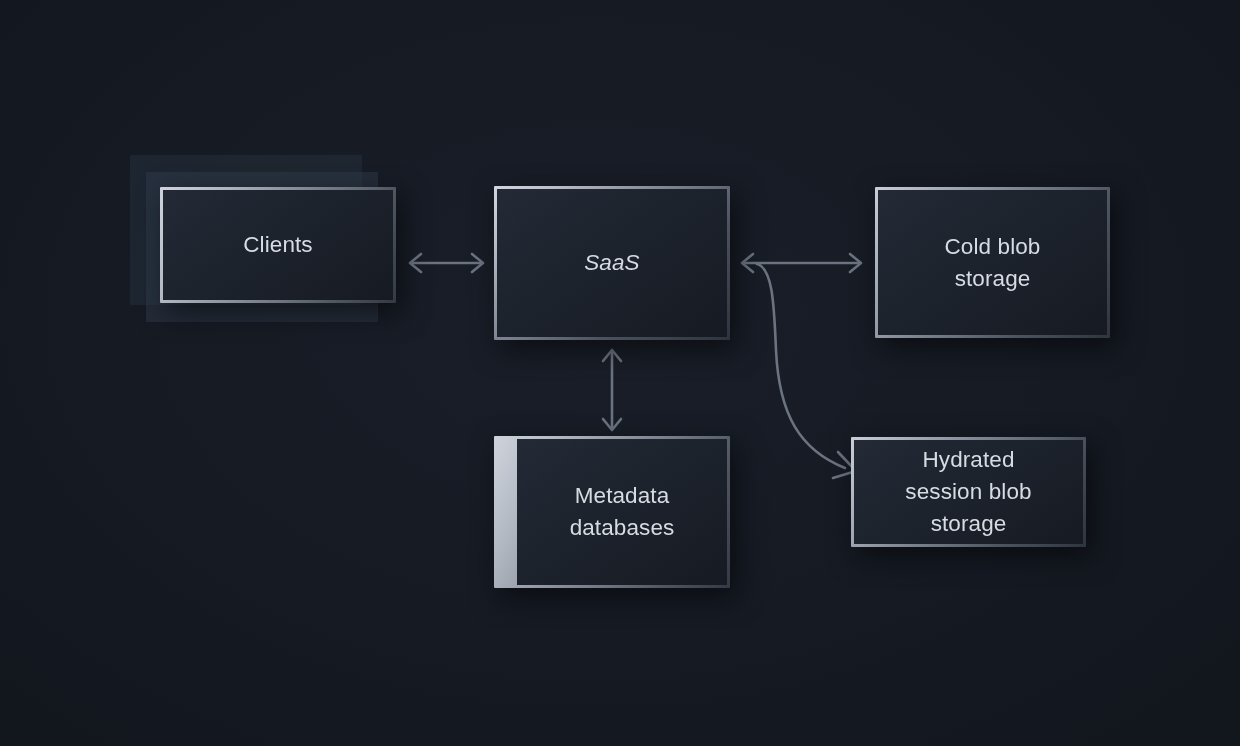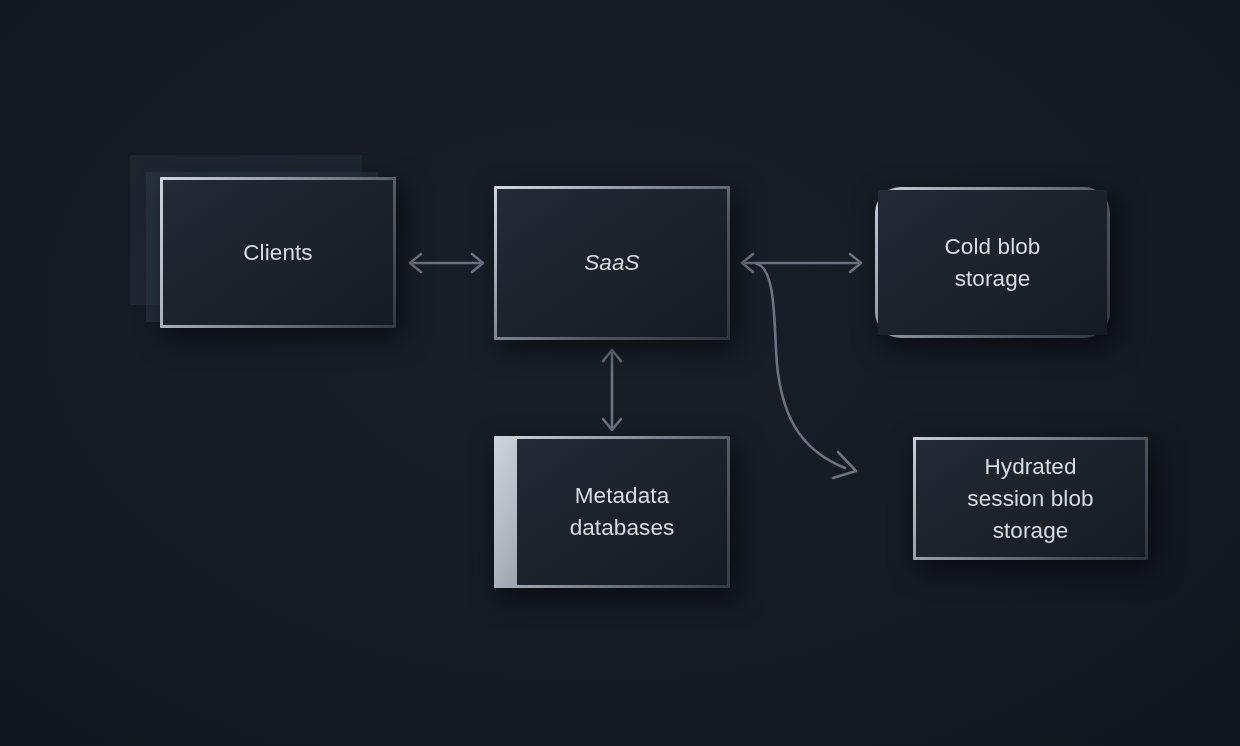--- a/index.html
+++ b/index.html
@@ -103,47 +103,47 @@
     <g>
       <path d="M 757,264 C 772,268 774,300 776,350
                C 779,415 800,450 845,468" fill="none" stroke="#6b7280" stroke-width="2.6" stroke-linecap="round"></path>
       <polyline points="838,452 856,471 833,478" fill="none" stroke="#6b7280" stroke-width="2.6" stroke-linecap="round" stroke-linejoin="round"></polyline>
     </g>
   </svg>
 
   <div class="stack-ghost back" style="left:130px; top:155px; width:232px; height:150px;"></div>
   <div class="stack-ghost mid" style="left:146px; top:172px; width:232px; height:150px;"></div>
 
-  <div class="node grad-b" style="left:160px; top:177px; width:236px; height:151px;">
+  <div class="node grad-b" style="left:160px; top:187px; width:236px; height:116px;">
     <div class="node-inner">
       <span class="node-label">Clients</span>
     </div>
   </div>
 
   <div class="node grad-a" style="left:494px; top:186px; width:236px; height:154px;">
     <div class="node-inner">
       <span class="node-label">SaaS</span>
     </div>
   </div>
 
-  <div class="node grad-c" style="left:875px; top:187px; width:235px; height:151px;border-radius:26px;">
+  <div class="node grad-c" style="left:875px; top:187px; width:235px; height:151px;">
     <div class="node-inner">
       <span class="node-label">Cold blob
 storage</span>
     </div>
   </div>
 
   <div class="node grad-b" style="left:494px; top:436px; width:236px; height:152px;padding-left:23px;">
     <div class="node-inner">
       <span class="node-label">Metadata
 databases</span>
     </div>
   </div>
 
-  <div class="node grad-c" style="left:913px; top:437px; width:235px; height:123px;">
+  <div class="node grad-c" style="left:851px; top:437px; width:235px; height:110px;">
     <div class="node-inner">
       <span class="node-label">Hydrated
 session blob
 storage</span>
     </div>
   </div>
 
 </div>
 
 </body></html>

